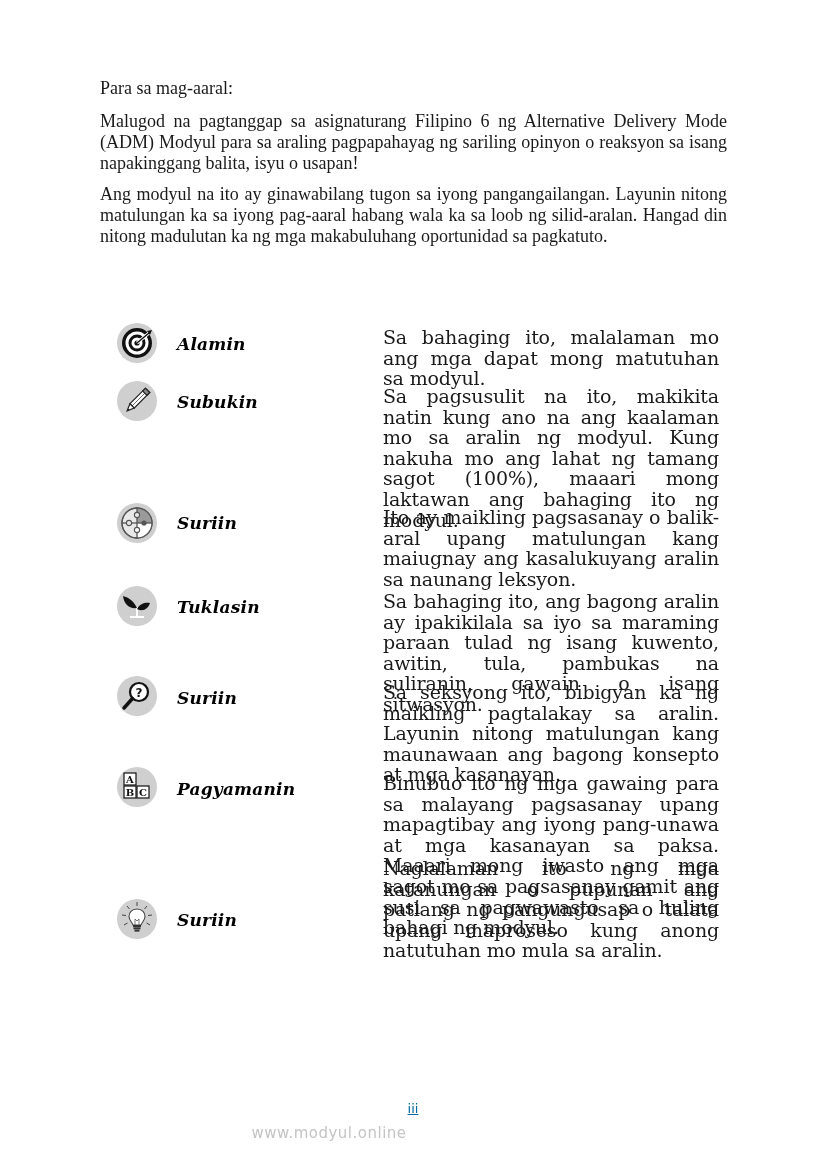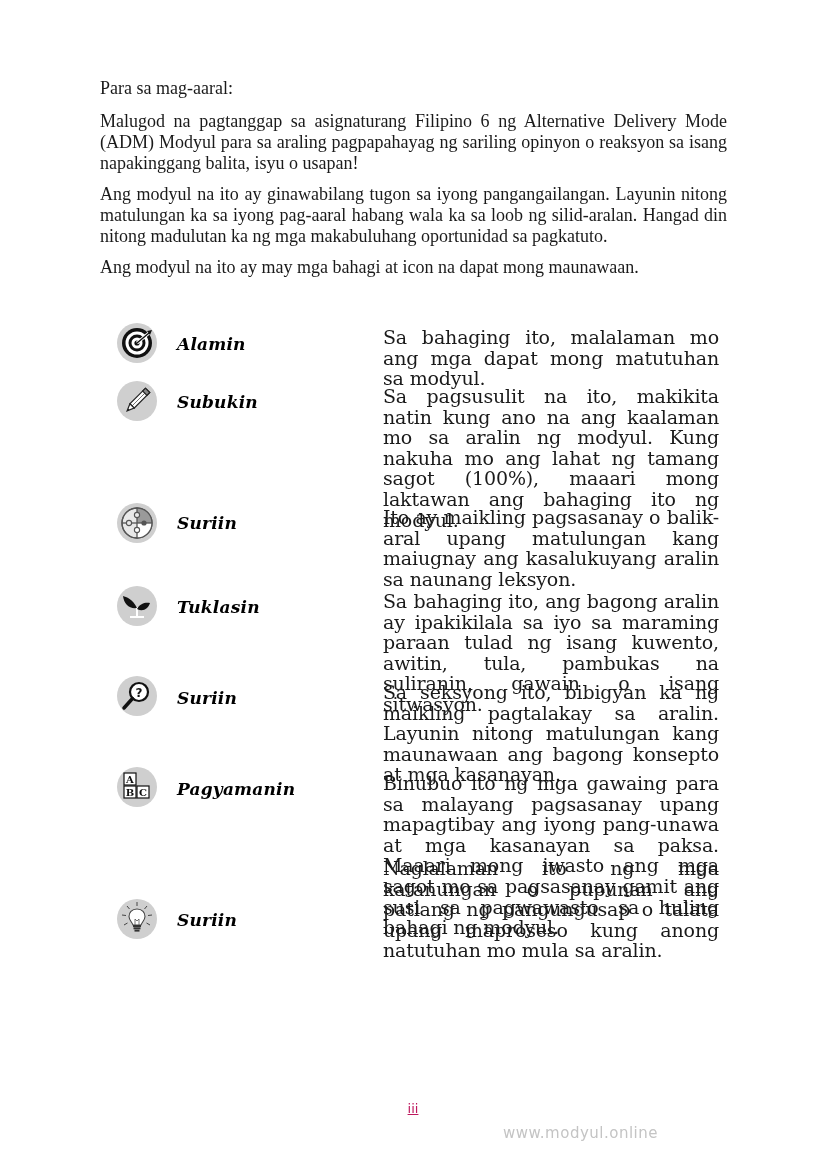--- a/index.html
+++ b/index.html
@@ -75,45 +75,44 @@
       letter-spacing: -0.15px;
     }
     .page-number {
       position: absolute;
       left: 0;
       width: 826px;
       top: 1101px;
       text-align: center;
       font-family: "DejaVu Sans", sans-serif;
       font-size: 13px;
-      color: #be185d;
+      color: #0369a1;
       text-decoration: underline;
     }
     .watermark {
       position: absolute;
       left: 0;
       width: 658px;
       top: 1124px;
-      text-align: right;
+      text-align: center;
       font-family: "DejaVu Sans", sans-serif;
       font-size: 15px;
       color: #c4c4c4;
       letter-spacing: 0.5px;
     }
   </style>
 </head>
 <body>
 
 <div class="page">
 
   <div class="intro">
     <p class="salutation">Para sa mag-aaral:</p>
     <p>Malugod na pagtanggap sa asignaturang Filipino 6 ng Alternative Delivery Mode (ADM) Modyul para sa araling pagpapahayag ng sariling opinyon o reaksyon sa isang napakinggang balita, isyu o usapan!</p>
     <p>Ang modyul na ito ay ginawabilang tugon sa iyong pangangailangan. Layunin nitong matulungan ka sa iyong pag-aaral habang wala ka sa loob ng silid-aralan. Hangad din nitong madulutan ka ng mga makabuluhang oportunidad sa pagkatuto.</p>
-    <p>Ang modyul na ito ay may mga bahagi at icon na dapat mong maunawaan.</p>
   </div>
 
   <div class="section-row">
     <div class="icon-wrap" style="top:322px;">
       <svg viewBox="0 0 42 42">
         <circle cx="21" cy="21" r="20" fill="#cfcfcf"></circle>
         <circle cx="21" cy="21" r="15" fill="#111"></circle>
         <circle cx="21" cy="21" r="11.5" fill="#fff"></circle>
         <circle cx="21" cy="21" r="8.5" fill="#111"></circle>
         <circle cx="21" cy="21" r="5.5" fill="#fff"></circle>

